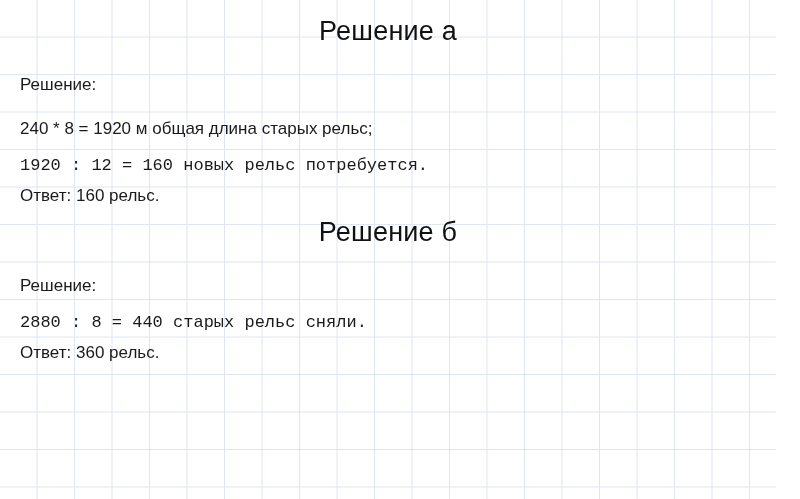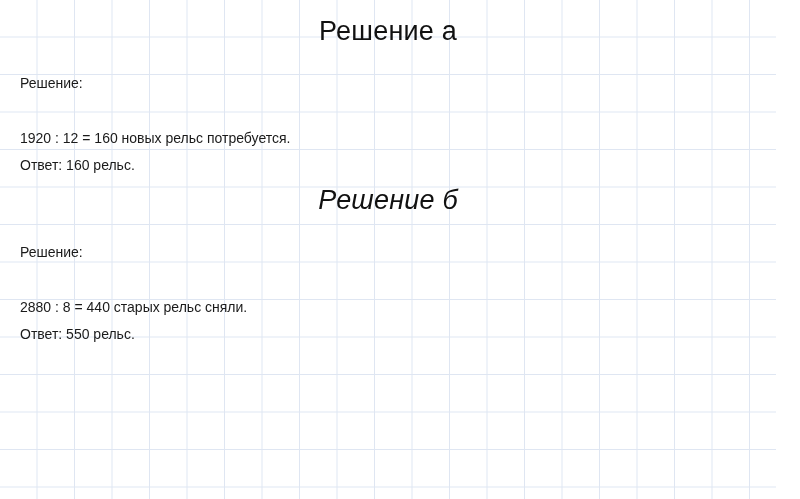--- a/index.html
+++ b/index.html
@@ -43,59 +43,59 @@
     margin: 0;
     letter-spacing: 0.2px;
   }
 
   .title-a {
     padding-top: 16px;
   }
 
   .title-b {
     padding-top: 13px;
-    font-style: italic;
   }
 
   .lines {
     padding-left: 20px;
   }
 
   .line {
-    font-size: 14px;
+    font-size: 17px;
     color: #1a1a1a;
     line-height: 1;
     white-space: nowrap;
   }
 
   .gap-1 { margin-top: 29px; }
   .gap-2 { margin-top: 27px; }
-  .gap-3 { margin-top: 41px; }
+  .gap-3 { margin-top: 20px; font-family: Liberation Mono, monospace; }
   .gap-4 { margin-top: 13px; }
 
   .block-b .lines { padding-left: 20px; }
 </style>
 </head>
 <body>
 
 <div class="page">
   <div class="content">
 
     <div class="block-a">
       <h1 class="section-title title-a">Решение а</h1>
       <div class="lines">
         <div class="line gap-1">Решение:</div>
+        <div class="line gap-2">240 * 8 = 1920 м общая длина старых рельс;</div>
         <div class="line gap-3">1920 : 12 = 160 новых рельс потребуется.</div>
         <div class="line gap-4">Ответ: 160 рельс.</div>
       </div>
     </div>
 
     <div class="block-b">
       <h1 class="section-title title-b">Решение б</h1>
       <div class="lines">
         <div class="line gap-1">Решение:</div>
         <div class="line gap-3">2880 : 8 = 440 старых рельс сняли.</div>
-        <div class="line gap-4">Ответ: 550 рельс.</div>
+        <div class="line gap-4">Ответ: 360 рельс.</div>
       </div>
     </div>
 
   </div>
 </div>
 
 </body></html>

